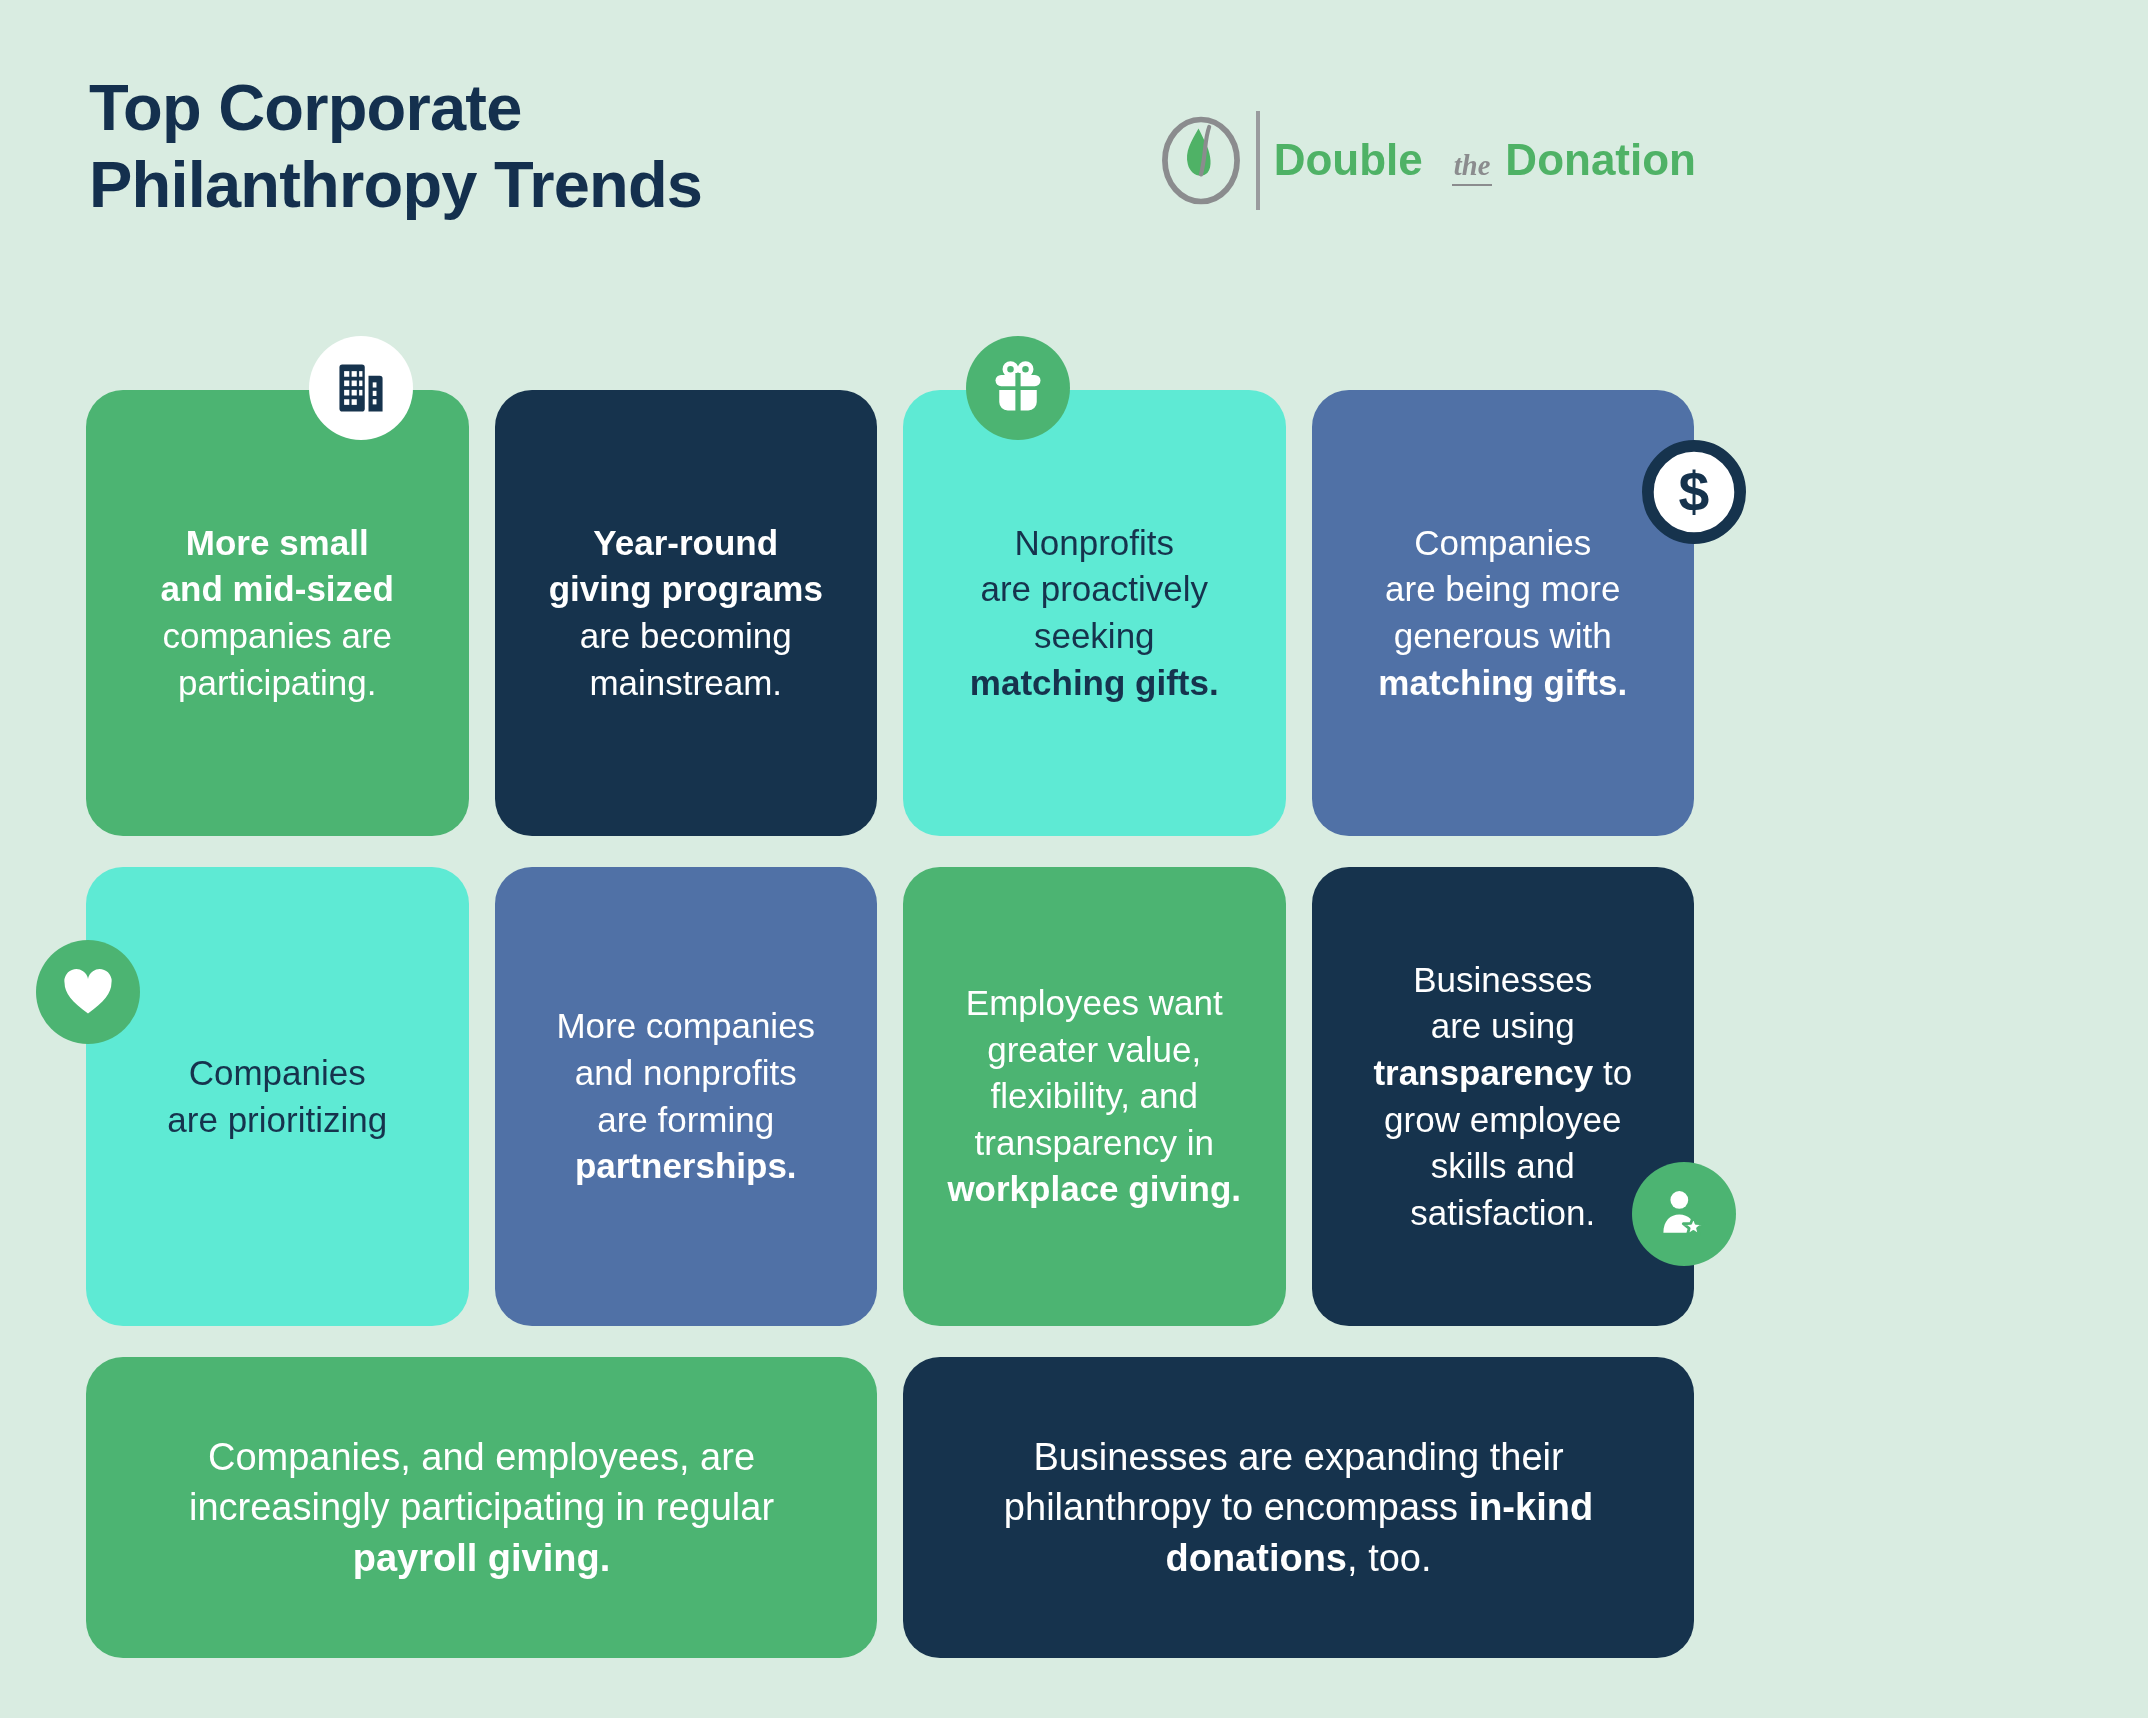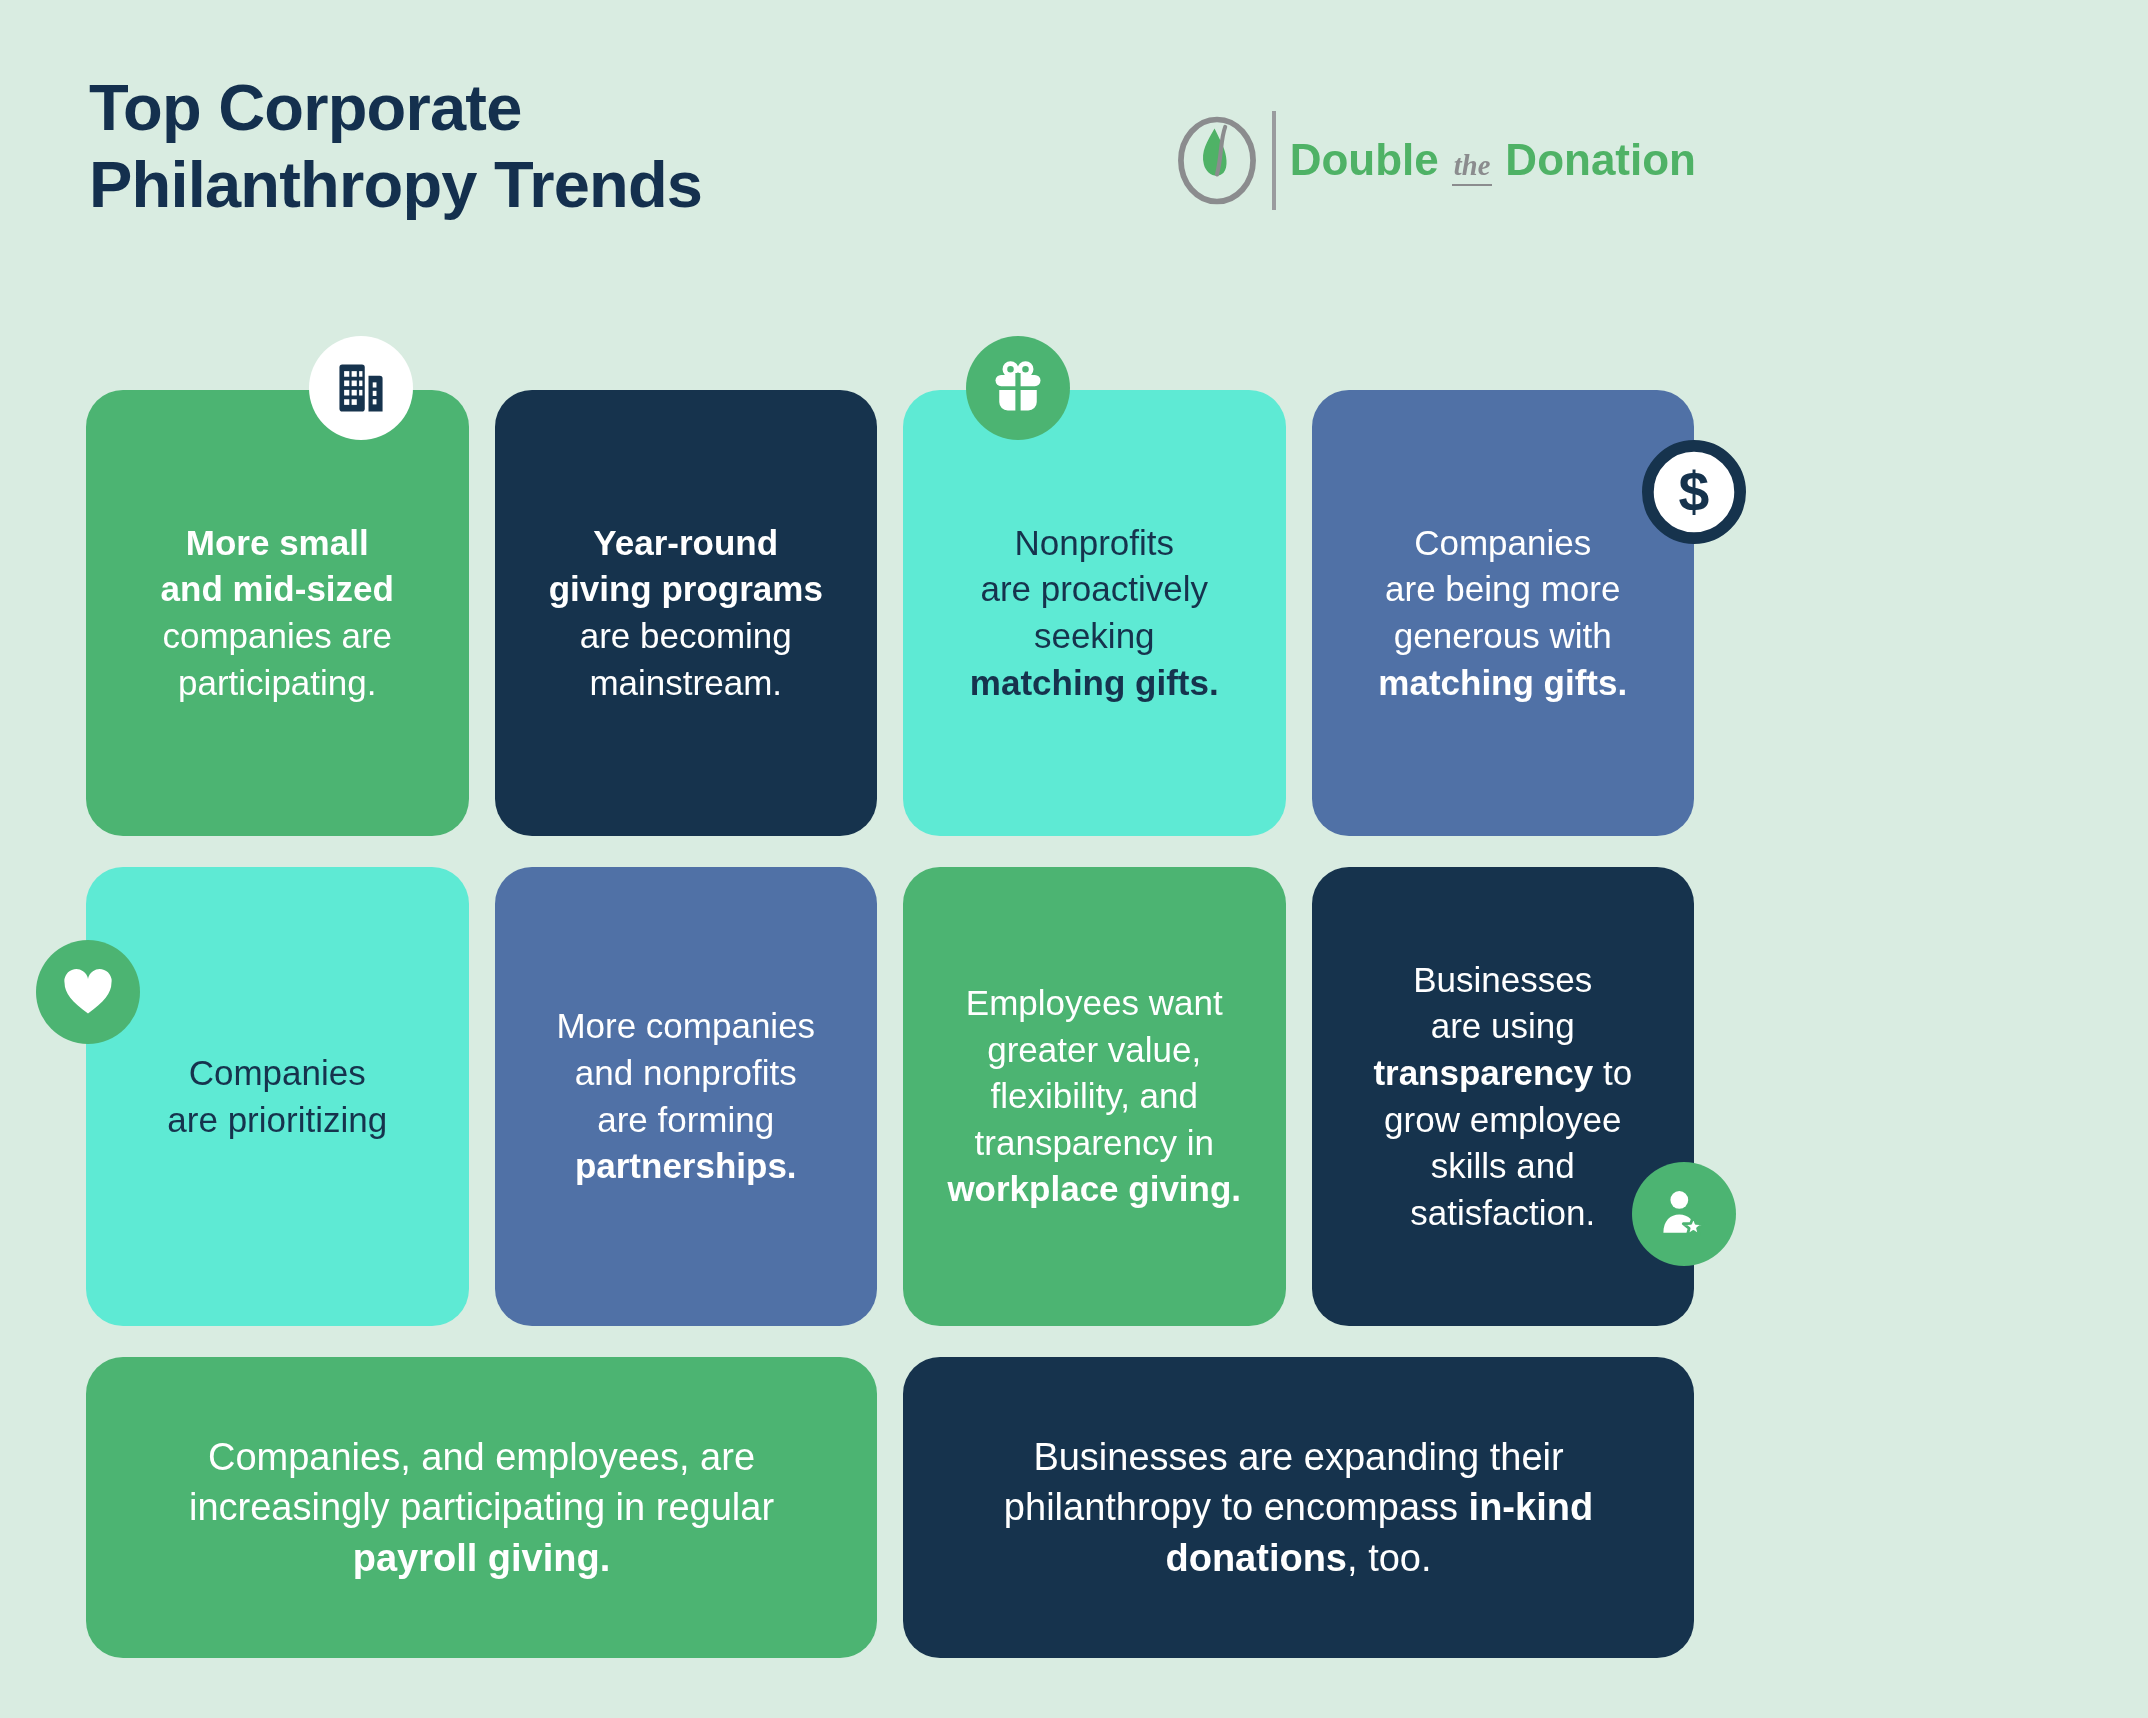--- a/index.html
+++ b/index.html
@@ -16,21 +16,21 @@
     white-space:pre-line;
   }
   
   .logo{position:absolute;top:107px;right:84px;display:flex;align-items:center;gap:14px;}
   .logo-mark{width:82px;height:107px;display:block;}
   .logo-sep{width:3.4px;height:99px;background:#9a9b9e;}
   .logo-text{display:flex;align-items:baseline;gap:13.4px;
     font-size:44px;font-weight:700;color:var(--logo_green,#4fb266);}
   .lg-the{
     font-family:"Liberation Serif",serif;font-style:italic;font-weight:700;
-    font-size:28.5px;color:#8b8c8e;border-bottom:2.5px solid #8b8c8e;padding:0 1.7px 1.7px 1.7px;
+    font-size:28.5px;color:#8b8c8e;border-bottom:2.5px solid #8b8c8e;padding:0 1.7px 1.7px 1.7px;margin-left:16px;
   }
   
   .grid{
     position:absolute;left:86px;right:86px;top:390px;
     display:grid;grid-template-columns:repeat(4,1fr);
     grid-template-rows:446px 459px 301px;
     column-gap:26px;row-gap:31px;
   }
   .card{
     position:relative;border-radius:37px;

